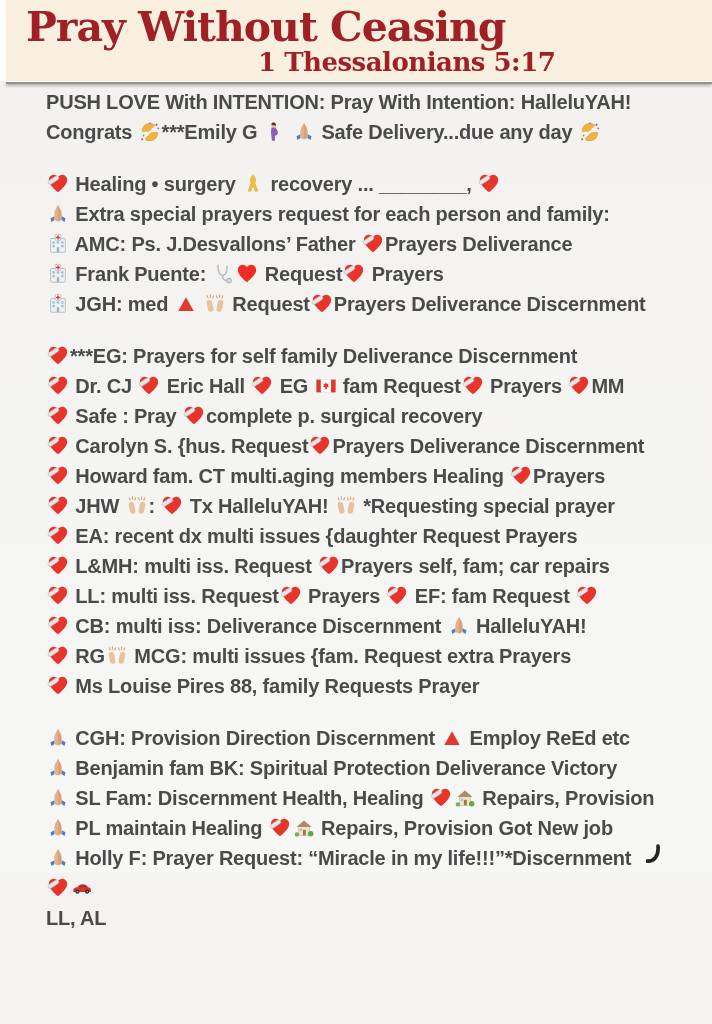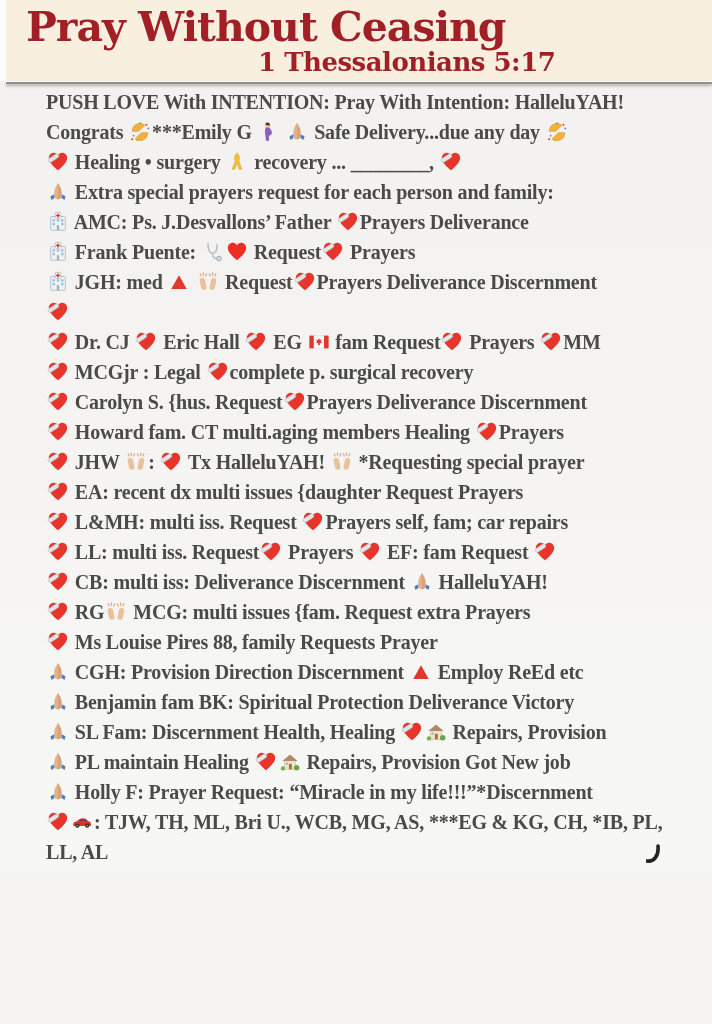--- a/index.html
+++ b/index.html
@@ -27,23 +27,22 @@
     font-family:"DejaVu Serif", serif; font-weight:bold;
     font-size:26px; line-height:26px; letter-spacing:-0.5px;
     color:#a02025; padding-left:252px;
   }
 
   .body-lines { padding:6px 10px 0 46px; }
   .line {
     font-size:20px; font-weight:bold; color:#4a4a4a;
     line-height:30px; height:30px; white-space:nowrap;
     letter-spacing:-0.2px;
-    font-family:Liberation Serif, serif;
-  }
-  .line.gap { }
+  }
+  .line.gap { margin-top:22px; }
 
   .emo { display:inline-block; width:22px; height:22px; vertical-align:-4px; margin:0 1px; }
   .emo svg { width:22px; height:22px; display:block; }
 
   .stray-mark { position:absolute; right:50px; bottom:4px; }
 </style>
 </head>
 <body>
 
 <div class="page">
@@ -166,21 +165,21 @@
             </g>
             <rect x="3.6" y="7.5" width="6" height="13" rx="3" transform="rotate(-12 6.6 14)" fill="#e8c29c"></rect>
             <rect x="14.4" y="7.5" width="6" height="13" rx="3" transform="rotate(12 17.4 14)" fill="#e8c29c"></rect>
           </svg></span><span>  Request</span><span class="emo"><svg viewBox="0 0 24 24">
             <path d="M12 21 C5.2 15.4 2 11.2 2 7.6 C2 4.4 4.5 2 7.5 2 C9.4 2 11.1 3 12 4.6 C12.9 3 14.6 2 16.5 2 C19.5 2 22 4.4 22 7.6 C22 11.2 18.8 15.4 12 21 Z" fill="#e8352c"></path>
             <rect x="0.5" y="5.5" width="13" height="4.6" rx="2.3" transform="rotate(-33 7 7.8)" fill="#e3e6e8" stroke="#b7bdc2" stroke-width="0.6"></rect>
           </svg></span><span>Prayers Deliverance Discernment</span></div>
       <div class="line gap"><span class="emo"><svg viewBox="0 0 24 24">
             <path d="M12 21 C5.2 15.4 2 11.2 2 7.6 C2 4.4 4.5 2 7.5 2 C9.4 2 11.1 3 12 4.6 C12.9 3 14.6 2 16.5 2 C19.5 2 22 4.4 22 7.6 C22 11.2 18.8 15.4 12 21 Z" fill="#e8352c"></path>
             <rect x="0.5" y="5.5" width="13" height="4.6" rx="2.3" transform="rotate(-33 7 7.8)" fill="#e3e6e8" stroke="#b7bdc2" stroke-width="0.6"></rect>
-          </svg></span></div>
+          </svg></span><span>***EG: Prayers for self family Deliverance Discernment</span></div>
       <div class="line"><span class="emo"><svg viewBox="0 0 24 24">
             <path d="M12 21 C5.2 15.4 2 11.2 2 7.6 C2 4.4 4.5 2 7.5 2 C9.4 2 11.1 3 12 4.6 C12.9 3 14.6 2 16.5 2 C19.5 2 22 4.4 22 7.6 C22 11.2 18.8 15.4 12 21 Z" fill="#e8352c"></path>
             <rect x="0.5" y="5.5" width="13" height="4.6" rx="2.3" transform="rotate(-33 7 7.8)" fill="#e3e6e8" stroke="#b7bdc2" stroke-width="0.6"></rect>
           </svg></span><span> Dr. CJ  </span><span class="emo"><svg viewBox="0 0 24 24">
             <path d="M12 21 C5.2 15.4 2 11.2 2 7.6 C2 4.4 4.5 2 7.5 2 C9.4 2 11.1 3 12 4.6 C12.9 3 14.6 2 16.5 2 C19.5 2 22 4.4 22 7.6 C22 11.2 18.8 15.4 12 21 Z" fill="#e8352c"></path>
             <rect x="0.5" y="5.5" width="13" height="4.6" rx="2.3" transform="rotate(-33 7 7.8)" fill="#e3e6e8" stroke="#b7bdc2" stroke-width="0.6"></rect>
           </svg></span><span> Eric Hall  </span><span class="emo"><svg viewBox="0 0 24 24">
             <path d="M12 21 C5.2 15.4 2 11.2 2 7.6 C2 4.4 4.5 2 7.5 2 C9.4 2 11.1 3 12 4.6 C12.9 3 14.6 2 16.5 2 C19.5 2 22 4.4 22 7.6 C22 11.2 18.8 15.4 12 21 Z" fill="#e8352c"></path>
             <rect x="0.5" y="5.5" width="13" height="4.6" rx="2.3" transform="rotate(-33 7 7.8)" fill="#e3e6e8" stroke="#b7bdc2" stroke-width="0.6"></rect>
           </svg></span><span> EG </span><span class="emo"><svg viewBox="0 0 24 24">
@@ -191,21 +190,21 @@
           </svg></span><span> fam Request</span><span class="emo"><svg viewBox="0 0 24 24">
             <path d="M12 21 C5.2 15.4 2 11.2 2 7.6 C2 4.4 4.5 2 7.5 2 C9.4 2 11.1 3 12 4.6 C12.9 3 14.6 2 16.5 2 C19.5 2 22 4.4 22 7.6 C22 11.2 18.8 15.4 12 21 Z" fill="#e8352c"></path>
             <rect x="0.5" y="5.5" width="13" height="4.6" rx="2.3" transform="rotate(-33 7 7.8)" fill="#e3e6e8" stroke="#b7bdc2" stroke-width="0.6"></rect>
           </svg></span><span> Prayers  </span><span class="emo"><svg viewBox="0 0 24 24">
             <path d="M12 21 C5.2 15.4 2 11.2 2 7.6 C2 4.4 4.5 2 7.5 2 C9.4 2 11.1 3 12 4.6 C12.9 3 14.6 2 16.5 2 C19.5 2 22 4.4 22 7.6 C22 11.2 18.8 15.4 12 21 Z" fill="#e8352c"></path>
             <rect x="0.5" y="5.5" width="13" height="4.6" rx="2.3" transform="rotate(-33 7 7.8)" fill="#e3e6e8" stroke="#b7bdc2" stroke-width="0.6"></rect>
           </svg></span><span>MM</span></div>
       <div class="line"><span class="emo"><svg viewBox="0 0 24 24">
             <path d="M12 21 C5.2 15.4 2 11.2 2 7.6 C2 4.4 4.5 2 7.5 2 C9.4 2 11.1 3 12 4.6 C12.9 3 14.6 2 16.5 2 C19.5 2 22 4.4 22 7.6 C22 11.2 18.8 15.4 12 21 Z" fill="#e8352c"></path>
             <rect x="0.5" y="5.5" width="13" height="4.6" rx="2.3" transform="rotate(-33 7 7.8)" fill="#e3e6e8" stroke="#b7bdc2" stroke-width="0.6"></rect>
-          </svg></span><span> MCGjr : Legal </span><span class="emo"><svg viewBox="0 0 24 24">
+          </svg></span><span> Safe : Pray </span><span class="emo"><svg viewBox="0 0 24 24">
             <path d="M12 21 C5.2 15.4 2 11.2 2 7.6 C2 4.4 4.5 2 7.5 2 C9.4 2 11.1 3 12 4.6 C12.9 3 14.6 2 16.5 2 C19.5 2 22 4.4 22 7.6 C22 11.2 18.8 15.4 12 21 Z" fill="#e8352c"></path>
             <rect x="0.5" y="5.5" width="13" height="4.6" rx="2.3" transform="rotate(-33 7 7.8)" fill="#e3e6e8" stroke="#b7bdc2" stroke-width="0.6"></rect>
           </svg></span><span>complete p. surgical recovery</span></div>
       <div class="line"><span class="emo"><svg viewBox="0 0 24 24">
             <path d="M12 21 C5.2 15.4 2 11.2 2 7.6 C2 4.4 4.5 2 7.5 2 C9.4 2 11.1 3 12 4.6 C12.9 3 14.6 2 16.5 2 C19.5 2 22 4.4 22 7.6 C22 11.2 18.8 15.4 12 21 Z" fill="#e8352c"></path>
             <rect x="0.5" y="5.5" width="13" height="4.6" rx="2.3" transform="rotate(-33 7 7.8)" fill="#e3e6e8" stroke="#b7bdc2" stroke-width="0.6"></rect>
           </svg></span><span> Carolyn S. {hus. Request</span><span class="emo"><svg viewBox="0 0 24 24">
             <path d="M12 21 C5.2 15.4 2 11.2 2 7.6 C2 4.4 4.5 2 7.5 2 C9.4 2 11.1 3 12 4.6 C12.9 3 14.6 2 16.5 2 C19.5 2 22 4.4 22 7.6 C22 11.2 18.8 15.4 12 21 Z" fill="#e8352c"></path>
             <rect x="0.5" y="5.5" width="13" height="4.6" rx="2.3" transform="rotate(-33 7 7.8)" fill="#e3e6e8" stroke="#b7bdc2" stroke-width="0.6"></rect>
           </svg></span><span>Prayers Deliverance Discernment</span></div>
@@ -353,21 +352,21 @@
             <path d="M12 21 C5.2 15.4 2 11.2 2 7.6 C2 4.4 4.5 2 7.5 2 C9.4 2 11.1 3 12 4.6 C12.9 3 14.6 2 16.5 2 C19.5 2 22 4.4 22 7.6 C22 11.2 18.8 15.4 12 21 Z" fill="#e8352c"></path>
             <rect x="0.5" y="5.5" width="13" height="4.6" rx="2.3" transform="rotate(-33 7 7.8)" fill="#e3e6e8" stroke="#b7bdc2" stroke-width="0.6"></rect>
           </svg></span><span class="emo"><svg viewBox="0 0 24 24">
             <path d="M2.5 14.5 C2.5 12 4.5 11.3 7 10.8 C8.6 8.9 10.2 8 12.7 8 C15.7 8 17.2 9.3 18.7 11.2 C20.8 11.5 21.8 12.3 21.8 14.3 L21.8 16.3 L2.5 16.3 Z" fill="#dd3327"></path>
             <path d="M9.2 11 C10 9.6 10.9 9 12.3 8.9 L12.3 11 Z" fill="#3a4a57"></path>
             <path d="M13.2 11 L17 11 C15.9 9.6 14.7 9 13.2 8.9 Z" fill="#3a4a57"></path>
             <circle cx="7" cy="16" r="2.3" fill="#2e2e2e"></circle>
             <circle cx="17.6" cy="16" r="2.3" fill="#2e2e2e"></circle>
             <circle cx="7" cy="16" r="0.9" fill="#9a9a9a"></circle>
             <circle cx="17.6" cy="16" r="0.9" fill="#9a9a9a"></circle>
-          </svg></span><span>: TJW, TH, ML, Bri U., WCB, MG, AS, ***EG &amp; KG, CH,  *IB, PL,</span></div>
+          </svg></span></div>
       <div class="line"><span>LL, AL</span></div>
     </div>
 
   <div class="stray-mark">
     <svg width="16" height="20" viewBox="0 0 16 20">
       <path d="M1 17 C7 18 13 13 12 2" fill="none" stroke="#242424" stroke-width="3.6" stroke-linecap="round"></path>
     </svg>
   </div>
 
 </div>

